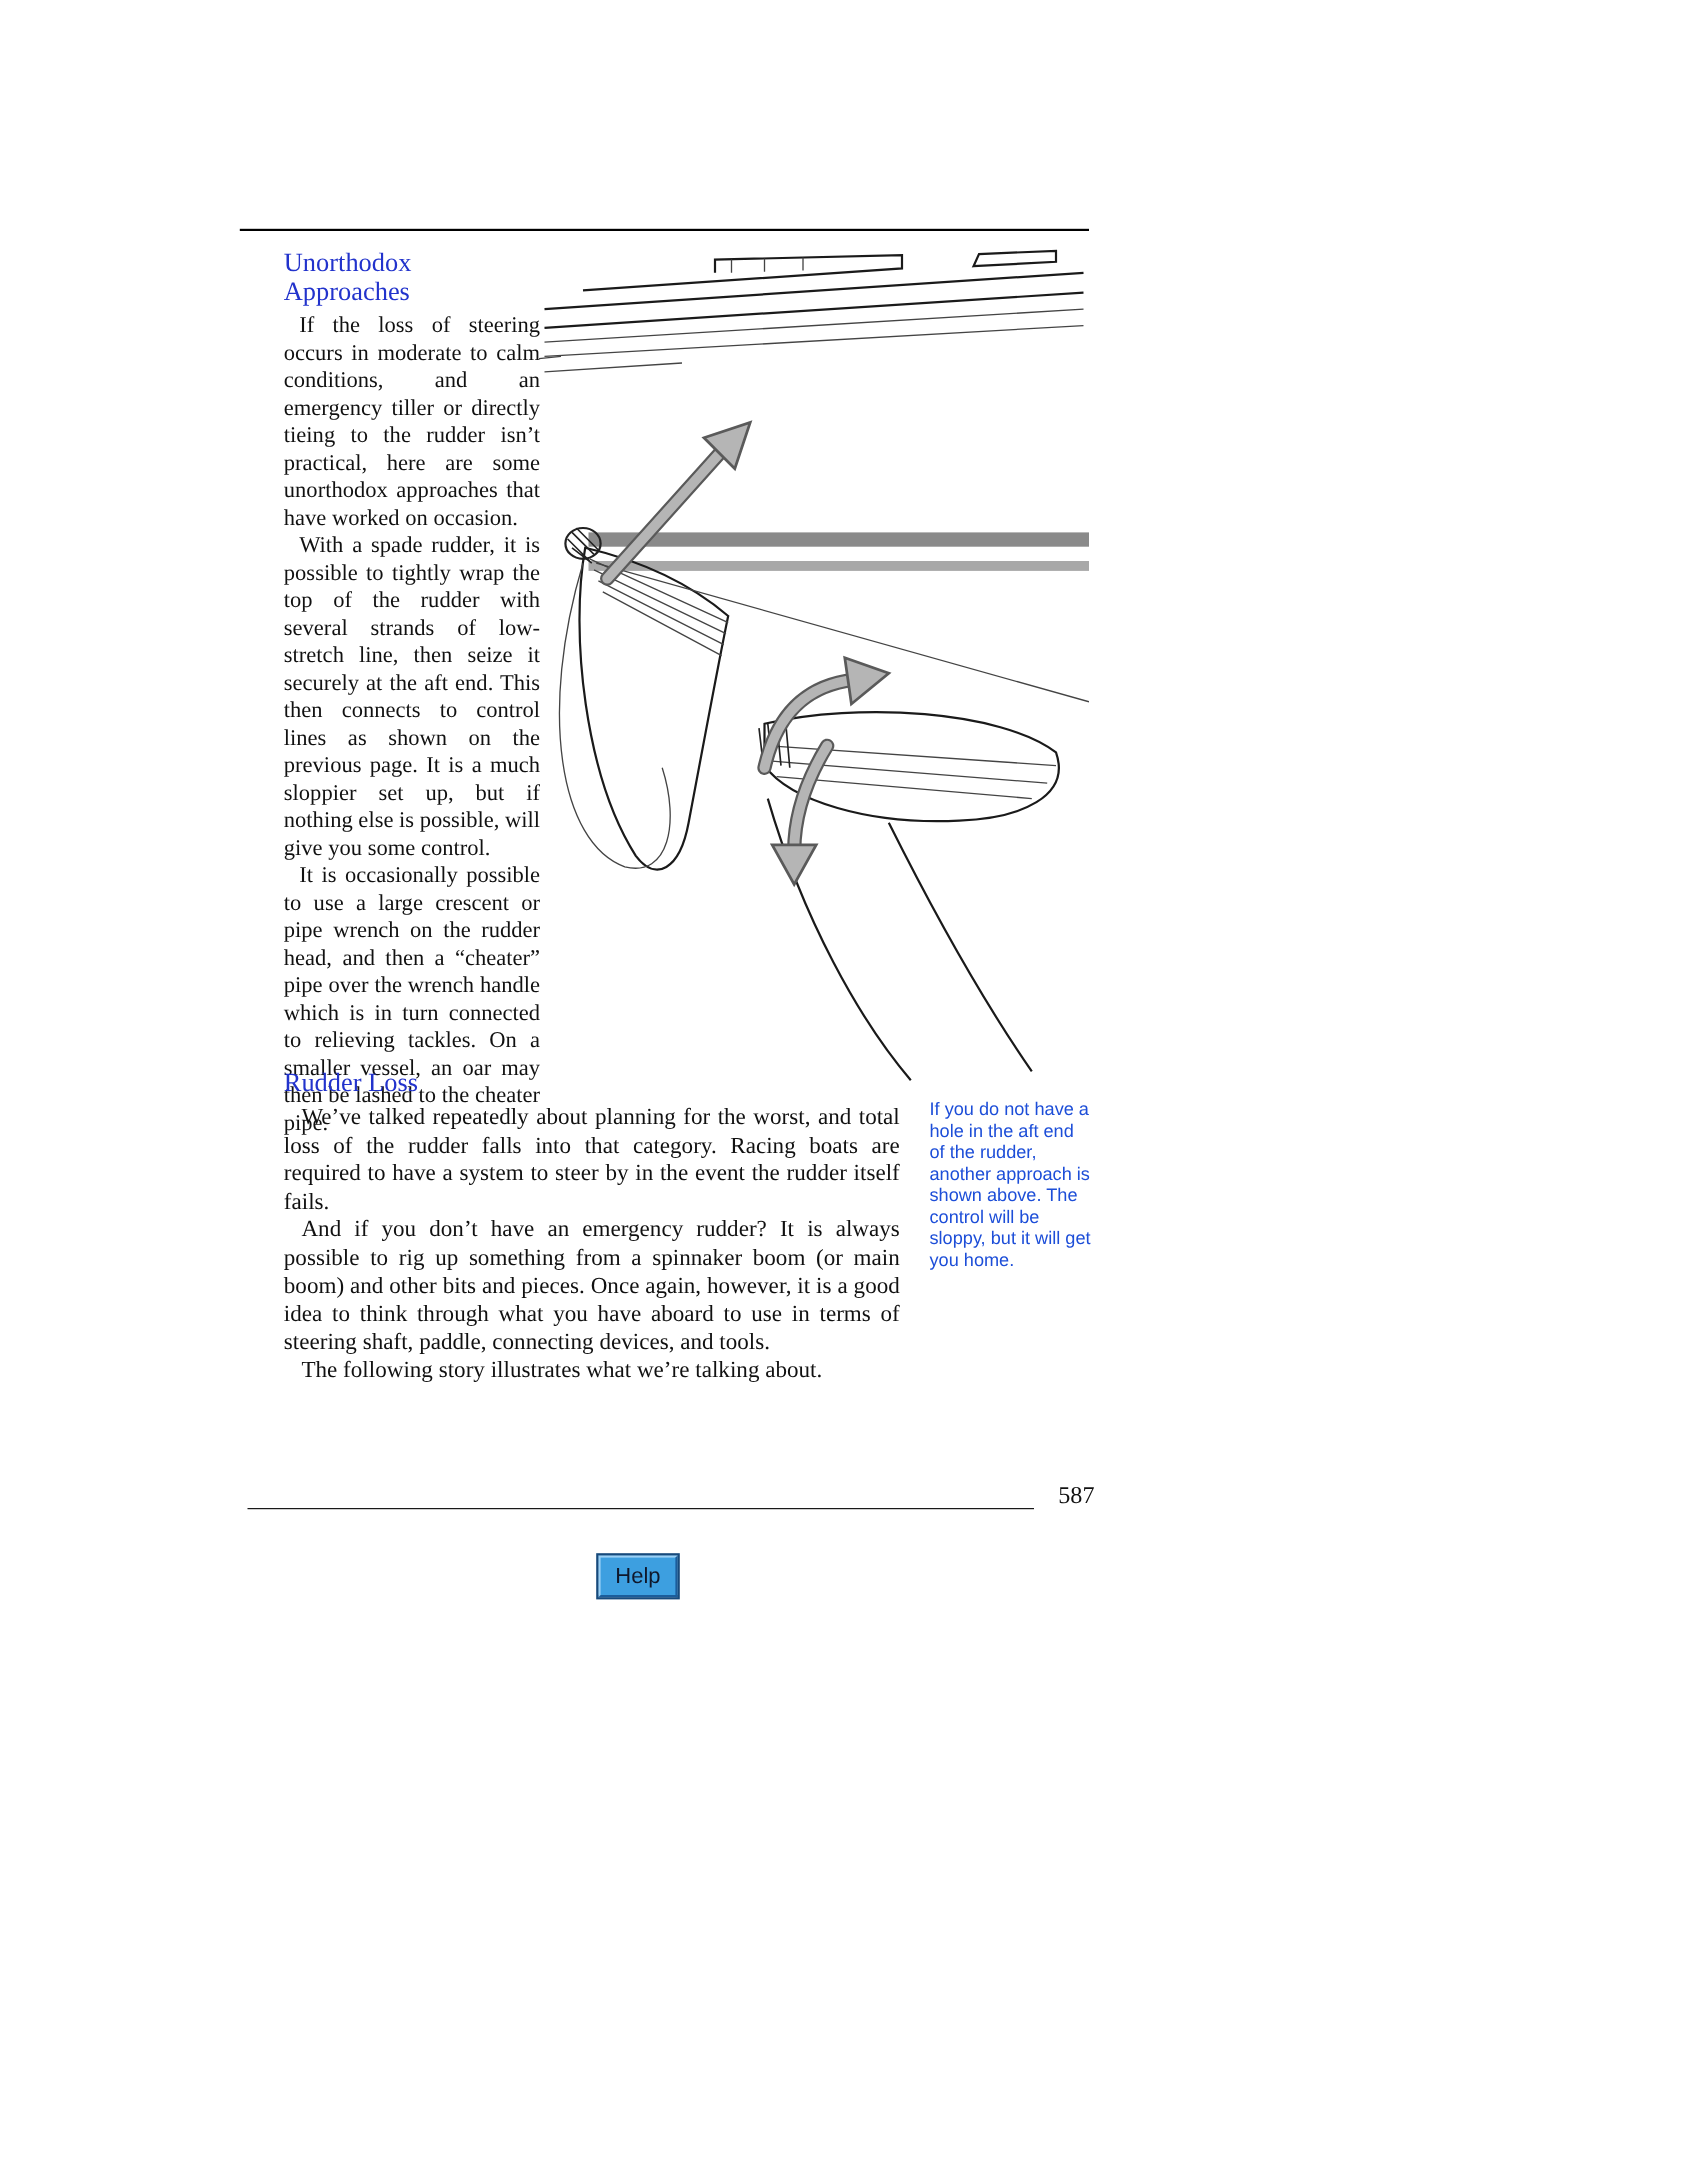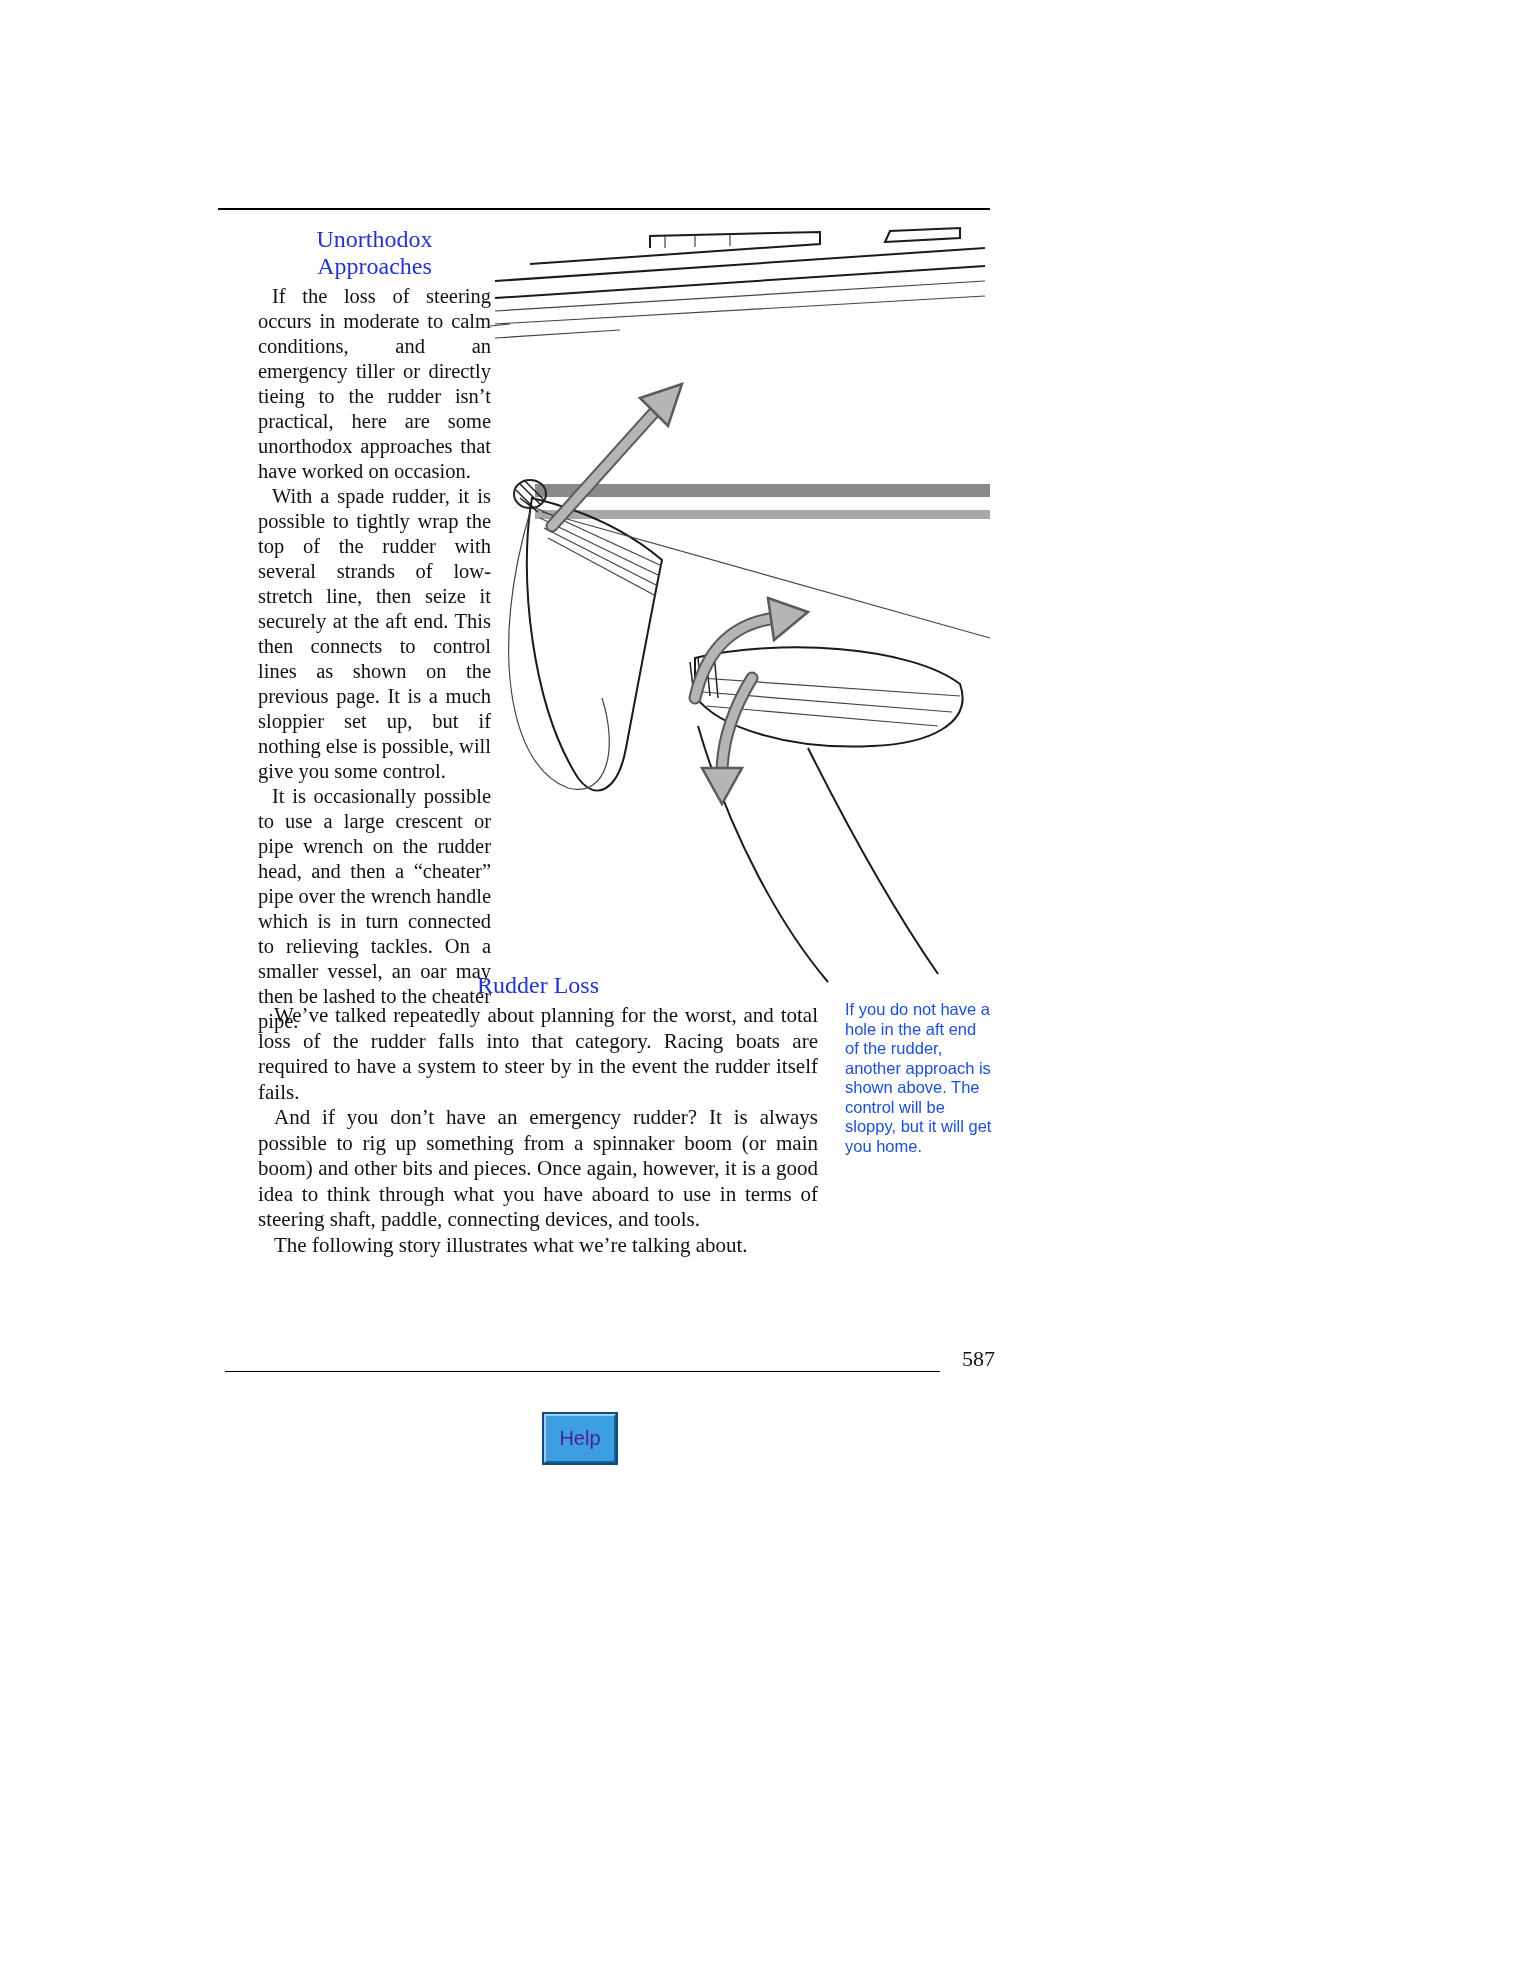--- a/index.html
+++ b/index.html
@@ -14,21 +14,21 @@
     letter-spacing:1.5px; color:#1a1a1a;
   }
   .head-rule {
     position:absolute; top:208px; left:218px; width:772px;
     border-top:2px solid #000;
   }
   .left-col {
     position:absolute; top:226px; left:258px; width:233px;
   }
   .sec-heading {
-    font-size:24px; color:#2233cc; margin:0 0 4px 0; font-weight:normal;text-align:center;
+    font-size:24px; color:#2233cc; margin:0 0 4px 0; font-weight:normal;
   }
   .left-col p {
     font-size:20.5px; line-height:25px; text-align:justify;
     text-indent:14px; margin:0;
   }
   .illustration {
     position:absolute; top:226px; left:490px; width:500px; height:760px;
   }
   .rudder-loss {
     position:absolute; top:972px; left:258px; width:560px;
@@ -45,27 +45,27 @@
   .foot-rule {
     position:absolute; top:1371px; left:225px; width:715px;
     border-top:1.5px solid #000;
   }
   .page-number {
     position:absolute; top:1346px; left:950px; width:45px;
     font-size:22px; color:#111;text-align:right;
   }
   .help-btn {
     position:absolute; top:1414px; left:544px;
-    width:72px; height:49px;
+    width:72px; height:38px;
     background:#3d9fe0;
     border:2px solid #9bd0f5;
     border-right-color:#1b5d9b; border-bottom-color:#1b5d9b;
     outline:2px solid #174a7c;
     font-family:"Liberation Sans", sans-serif;
-    font-size:20px; color:#4c1d95;
+    font-size:20px; color:#0f172a;
     text-align:center; line-height:29px;
     cursor:pointer; padding:0;
   }
   svg .ink  { stroke:#1a1a1a; fill:none; stroke-width:2; }
   svg .thin { stroke:#444; fill:none; stroke-width:1.2; }
   svg .band { fill:#8a8a8a; }
   svg .band2{ fill:#a8a8a8; }
   svg .arrow-core { stroke:#b5b5b5; fill:none; stroke-width:9; stroke-linecap:round; }
   svg .arrow-edge { stroke:#5a5a5a; fill:none; stroke-width:13; stroke-linecap:round; }
   svg .head-core { fill:#b5b5b5; stroke:#5a5a5a; stroke-width:2.5; }

